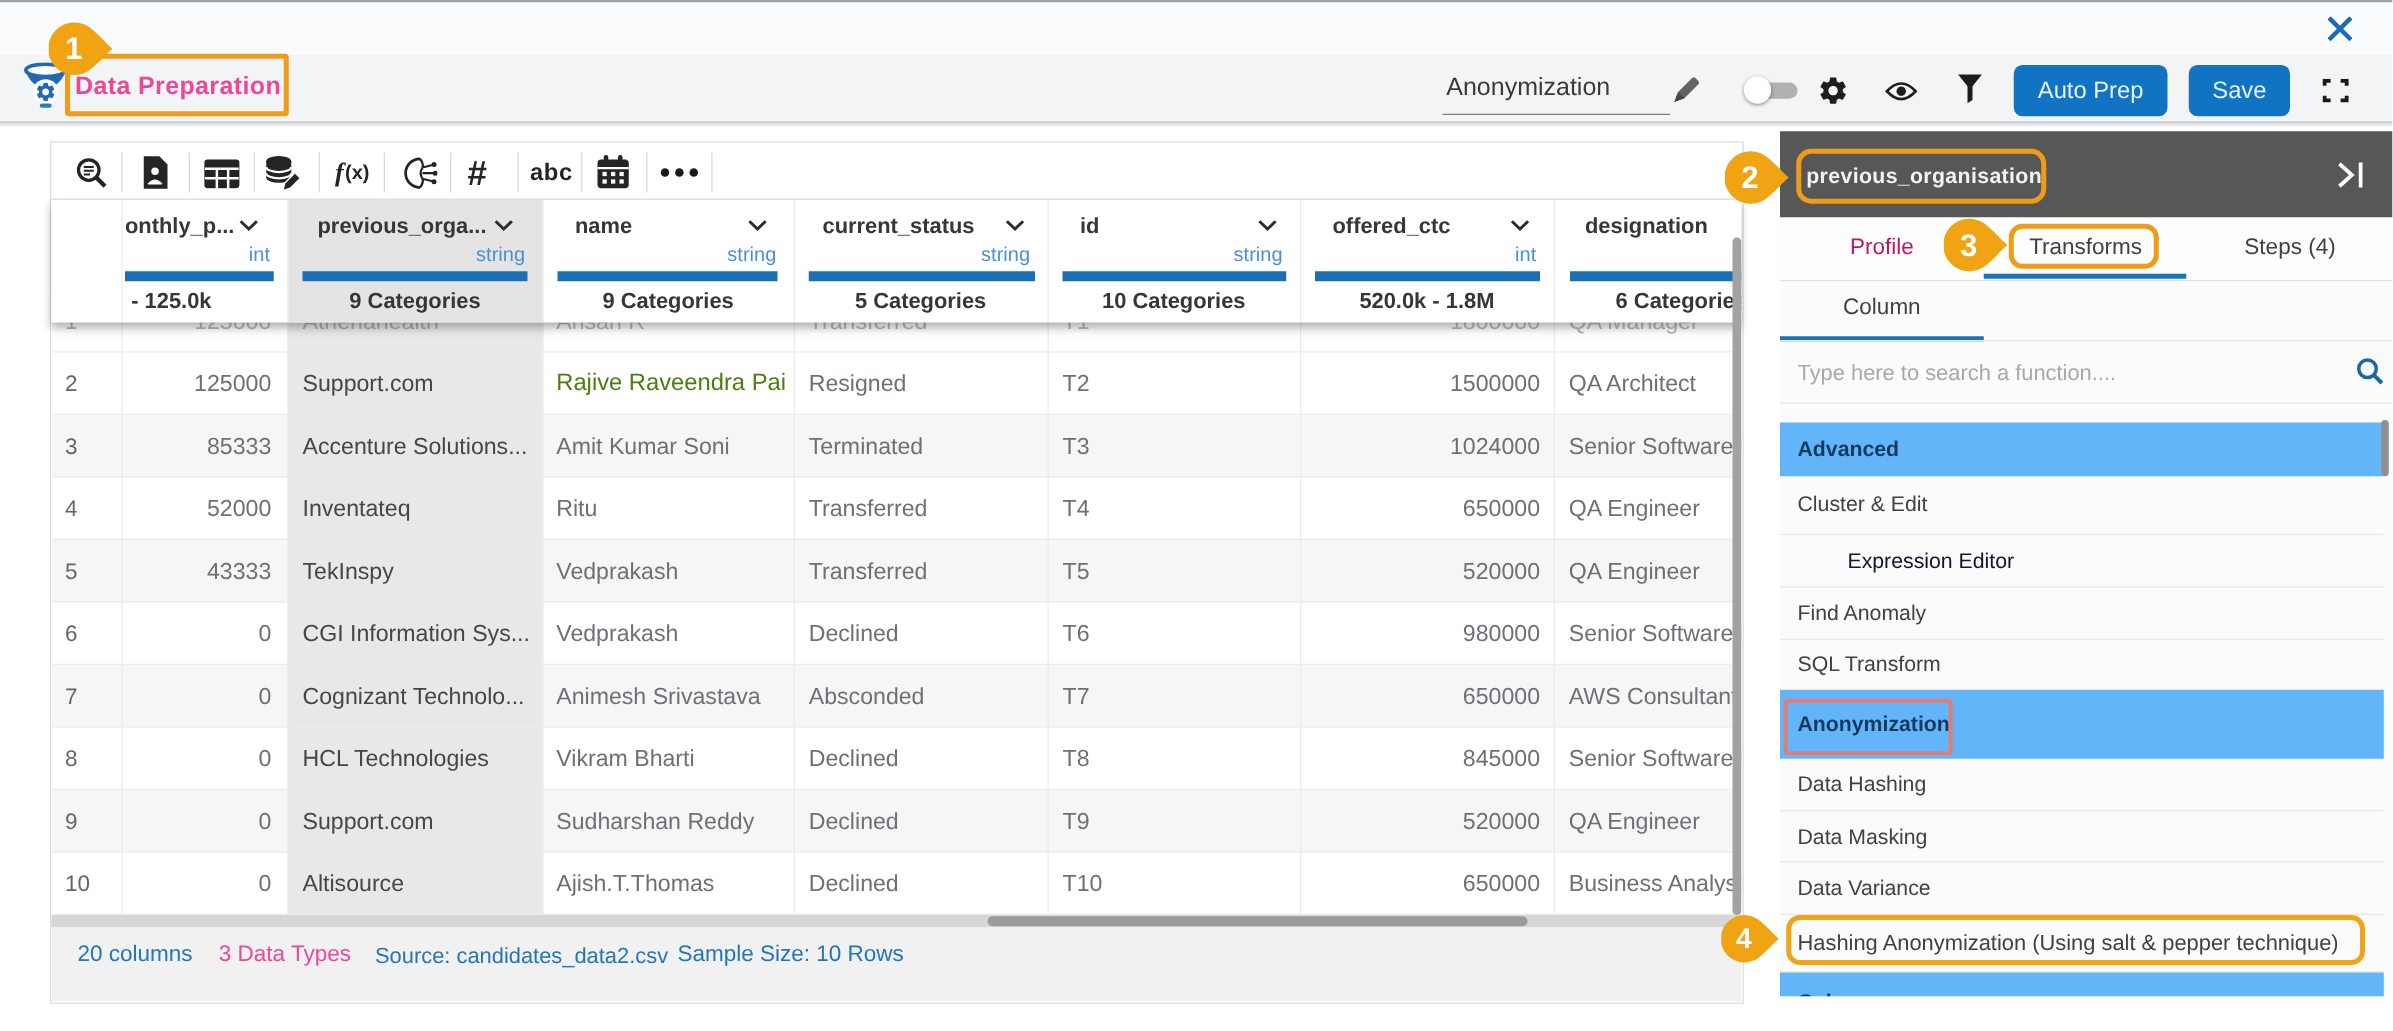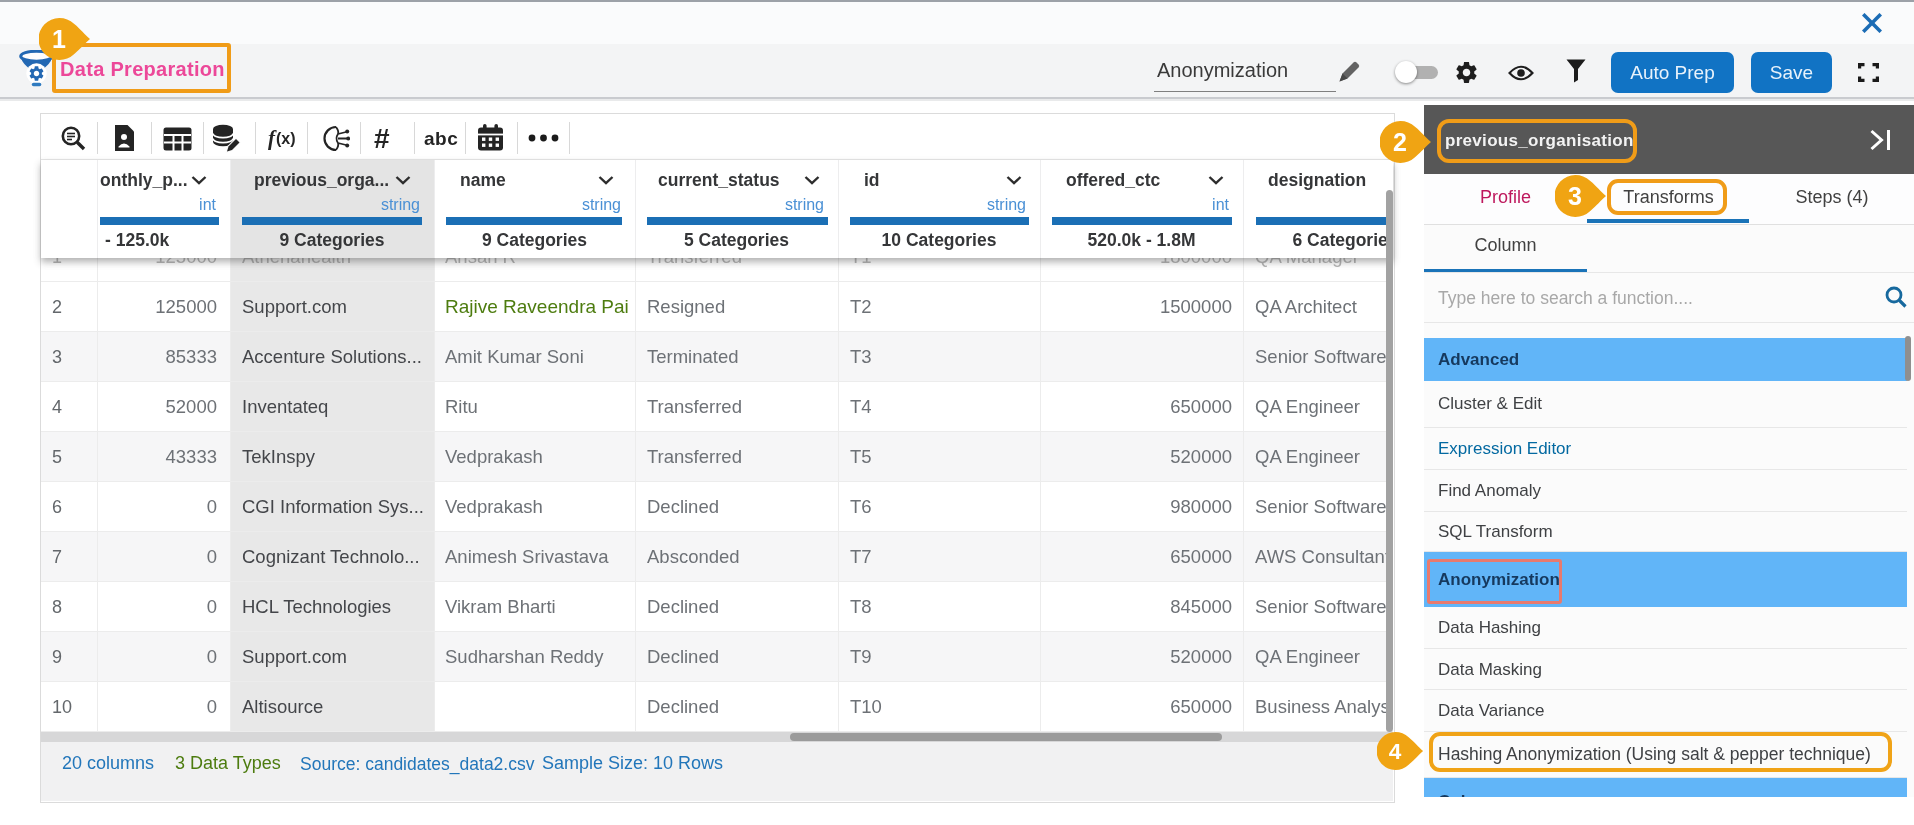--- a/index.html
+++ b/index.html
@@ -178,20 +178,21 @@
 <div class="a" style="left:606px;top:50px;height:50px;line-height:50px;font-size:18.5px;color:#6d7176">Resigned</div>
 <div class="a" style="left:809px;top:50px;height:50px;line-height:50px;font-size:18.5px;color:#6d7176">T2</div>
 <div class="a" style="left:999px;top:50px;width:192px;height:50px;line-height:50px;font-size:18.5px;color:#6d7176;text-align:right">1500000</div>
 <div class="a" style="left:1214px;top:50px;height:50px;line-height:50px;font-size:18.5px;color:#6d7176">QA Architect</div>
 <div class="a" style="left:11px;top:100px;width:40px;height:50px;line-height:50px;font-size:18px;color:#63676b">3</div>
 <div class="a" style="left:56px;top:100px;width:120px;height:50px;line-height:50px;font-size:18.5px;color:#6d7176;text-align:right">85333</div>
 <div class="a" style="left:201px;top:100px;height:50px;line-height:50px;font-size:18.5px;color:#44464a">Accenture Solutions...</div>
 <div class="a" style="left:404px;top:100px;height:50px;line-height:50px;font-size:18.5px;color:#6d7176">Amit Kumar Soni</div>
 <div class="a" style="left:606px;top:100px;height:50px;line-height:50px;font-size:18.5px;color:#6d7176">Terminated</div>
 <div class="a" style="left:809px;top:100px;height:50px;line-height:50px;font-size:18.5px;color:#6d7176">T3</div>
+<div class="a" style="left:999px;top:100px;width:192px;height:50px;line-height:50px;font-size:18.5px;color:#6d7176;text-align:right">1024000</div>
 <div class="a" style="left:1214px;top:100px;height:50px;line-height:50px;font-size:18.5px;color:#6d7176">Senior Software En</div>
 <div class="a" style="left:11px;top:150px;width:40px;height:50px;line-height:50px;font-size:18px;color:#63676b">4</div>
 <div class="a" style="left:56px;top:150px;width:120px;height:50px;line-height:50px;font-size:18.5px;color:#6d7176;text-align:right">52000</div>
 <div class="a" style="left:201px;top:150px;height:50px;line-height:50px;font-size:18.5px;color:#44464a">Inventateq</div>
 <div class="a" style="left:404px;top:150px;height:50px;line-height:50px;font-size:18.5px;color:#6d7176">Ritu</div>
 <div class="a" style="left:606px;top:150px;height:50px;line-height:50px;font-size:18.5px;color:#6d7176">Transferred</div>
 <div class="a" style="left:809px;top:150px;height:50px;line-height:50px;font-size:18.5px;color:#6d7176">T4</div>
 <div class="a" style="left:999px;top:150px;width:192px;height:50px;line-height:50px;font-size:18.5px;color:#6d7176;text-align:right">650000</div>
 <div class="a" style="left:1214px;top:150px;height:50px;line-height:50px;font-size:18.5px;color:#6d7176">QA Engineer</div>
 <div class="a" style="left:11px;top:200px;width:40px;height:50px;line-height:50px;font-size:18px;color:#63676b">5</div>
@@ -230,20 +231,21 @@
 <div class="a" style="left:56px;top:400px;width:120px;height:50px;line-height:50px;font-size:18.5px;color:#6d7176;text-align:right">0</div>
 <div class="a" style="left:201px;top:400px;height:50px;line-height:50px;font-size:18.5px;color:#44464a">Support.com</div>
 <div class="a" style="left:404px;top:400px;height:50px;line-height:50px;font-size:18.5px;color:#6d7176">Sudharshan Reddy</div>
 <div class="a" style="left:606px;top:400px;height:50px;line-height:50px;font-size:18.5px;color:#6d7176">Declined</div>
 <div class="a" style="left:809px;top:400px;height:50px;line-height:50px;font-size:18.5px;color:#6d7176">T9</div>
 <div class="a" style="left:999px;top:400px;width:192px;height:50px;line-height:50px;font-size:18.5px;color:#6d7176;text-align:right">520000</div>
 <div class="a" style="left:1214px;top:400px;height:50px;line-height:50px;font-size:18.5px;color:#6d7176">QA Engineer</div>
 <div class="a" style="left:11px;top:450px;width:40px;height:50px;line-height:50px;font-size:18px;color:#63676b">10</div>
 <div class="a" style="left:56px;top:450px;width:120px;height:50px;line-height:50px;font-size:18.5px;color:#6d7176;text-align:right">0</div>
 <div class="a" style="left:201px;top:450px;height:50px;line-height:50px;font-size:18.5px;color:#44464a">Altisource</div>
+<div class="a" style="left:404px;top:450px;height:50px;line-height:50px;font-size:18.5px;color:#6d7176">Ajish.T.Thomas</div>
 <div class="a" style="left:606px;top:450px;height:50px;line-height:50px;font-size:18.5px;color:#6d7176">Declined</div>
 <div class="a" style="left:809px;top:450px;height:50px;line-height:50px;font-size:18.5px;color:#6d7176">T10</div>
 <div class="a" style="left:999px;top:450px;width:192px;height:50px;line-height:50px;font-size:18.5px;color:#6d7176;text-align:right">650000</div>
 <div class="a" style="left:1214px;top:450px;height:50px;line-height:50px;font-size:18.5px;color:#6d7176">Business Analyst</div>
 </div>
 
 <div class="a" style="left:41px;top:159.5px;width:1352px;height:98.5px;background:#fff;box-shadow:0 4px 7px rgba(70,70,70,.42);overflow:hidden">
 <div class="a" style="left:189px;top:0;width:204px;height:98.5px;background:#e4e4e4"></div>
 <div class="a" style="left:56px;top:0;width:1px;height:98.5px;background:#ededee"></div>
 <div class="a" style="left:189px;top:0;width:1px;height:98.5px;background:#ededee"></div>
@@ -296,21 +298,21 @@
 <div class="a" style="left:999px;top:70px;width:203px;font-size:17.5px;font-weight:700;color:#353638;text-align:center">520.0k - 1.8M</div>
 <div class="a" style="left:1227px;top:10px;font-size:17.5px;font-weight:700;color:#353638">designation</div>
 <div class="a" style="left:1215px;top:57.5px;width:179px;height:8px;background:#1b6fb5"></div>
 <div class="a" style="left:1202px;top:70px;width:204px;font-size:17.5px;font-weight:700;color:#353638;text-align:center">6 Categories</div>
 </div>
 <div class="a" style="left:1386px;top:190px;width:7px;height:542px;border-radius:4px;background:#a2a2a2;z-index:5"></div>
 <div class="a" style="left:41px;top:731.5px;width:1352px;height:10px;background:#d7d7d8"></div>
 <div class="a" style="left:790px;top:732.5px;width:432px;height:8px;border-radius:4px;background:#9b9b9b"></div>
 <div class="a" style="left:41px;top:741.5px;width:1352px;height:59px;background:#f1f1f2"></div>
 <div class="a" style="left:62px;top:753px;font-size:18px;color:#2276ba">20 columns</div>
-<div class="a" style="left:175px;top:753px;font-size:18px;color:#4d7c0f">3 Data Types</div>
+<div class="a" style="left:175px;top:753px;font-size:18px;color:#ec4899">3 Data Types</div>
 <div class="a" style="left:300px;top:753.5px;font-size:17.5px;color:#2276ba">Source: candidates_data2.csv</div>
 <div class="a" style="left:542px;top:753px;font-size:18px;color:#2276ba">Sample Size: 10 Rows</div>
 
 <div class="a" style="left:1424px;top:105px;width:490px;height:692px;background:#fbfbfb"></div>
 <div class="a" style="left:1424px;top:105px;width:490px;height:68.5px;background:#575757"></div>
 <div class="a" style="left:1445px;top:131px;font-size:17px;font-weight:600;color:#f3f3f3;letter-spacing:.3px">previous_organisation</div>
 <svg class="ic" style="left:1868px;top:127px" width="27" height="26" viewBox="0 0 27 26">
  <g stroke="#fff" stroke-width="3" fill="none">
       <polyline points="3.5,4 13.5,13 3.5,22"></polyline>
       <line x1="20.5" y1="3" x2="20.5" y2="23"></line>
@@ -328,21 +330,21 @@
 <svg class="ic" style="left:1884px;top:285px" width="25" height="25" viewBox="0 0 25 25">
  <circle cx="10" cy="10" r="7" fill="none" stroke="#17699e" stroke-width="2.8"></circle>
  <line x1="15.5" y1="15.5" x2="21.5" y2="21.5" stroke="#17699e" stroke-width="3.2"></line>
 </svg>
 <div class="a" style="left:1424px;top:321.5px;width:490px;height:1px;background:#e7e7e7"></div>
 <div class="a" style="left:1424px;top:337.5px;width:483px;height:43.5px;background:#61b5f8"></div>
 <div class="a" style="left:1438px;top:337.5px;height:43.5px;line-height:43.5px;font-size:17px;font-weight:700;color:#16395e">Advanced</div>
 <div class="a" style="left:1424px;top:381px;width:483px;height:46.5px;border-bottom:1px solid #e7e7e7;box-sizing:border-box"></div>
 <div class="a" style="left:1438px;top:381px;height:46.5px;line-height:46.5px;font-size:17px;color:#3f4144">Cluster &amp; Edit</div>
 <div class="a" style="left:1424px;top:427.5px;width:483px;height:42.0px;border-bottom:1px solid #e7e7e7;box-sizing:border-box"></div>
-<div class="a" style="left:1438px;top:427.5px;height:42.0px;line-height:42.0px;font-size:17px;color:#0369a1">Expression Editor</div>
+<div class="a" style="left:1478px;top:427.5px;height:42.0px;line-height:42.0px;font-size:17px;color:#0f172a">Expression Editor</div>
 <div class="a" style="left:1424px;top:469.5px;width:483px;height:42.0px;border-bottom:1px solid #e7e7e7;box-sizing:border-box"></div>
 <div class="a" style="left:1438px;top:469.5px;height:42.0px;line-height:42.0px;font-size:17px;color:#3f4144">Find Anomaly</div>
 <div class="a" style="left:1424px;top:511.5px;width:483px;height:40.0px;border-bottom:1px solid #e7e7e7;box-sizing:border-box"></div>
 <div class="a" style="left:1438px;top:511.5px;height:40.0px;line-height:40.0px;font-size:17px;color:#3f4144">SQL Transform</div>
 <div class="a" style="left:1424px;top:551.5px;width:483px;height:55.0px;background:#61b5f8"></div>
 <div class="a" style="left:1438px;top:551.5px;height:55.0px;line-height:55.0px;font-size:17px;font-weight:700;color:#16395e">Anonymization</div>
 <div class="a" style="left:1424px;top:606.5px;width:483px;height:42.5px;border-bottom:1px solid #e7e7e7;box-sizing:border-box"></div>
 <div class="a" style="left:1438px;top:606.5px;height:42.5px;line-height:42.5px;font-size:17px;color:#3f4144">Data Hashing</div>
 <div class="a" style="left:1424px;top:649px;width:483px;height:41px;border-bottom:1px solid #e7e7e7;box-sizing:border-box"></div>
 <div class="a" style="left:1438px;top:649px;height:41px;line-height:41px;font-size:17px;color:#3f4144">Data Masking</div>

